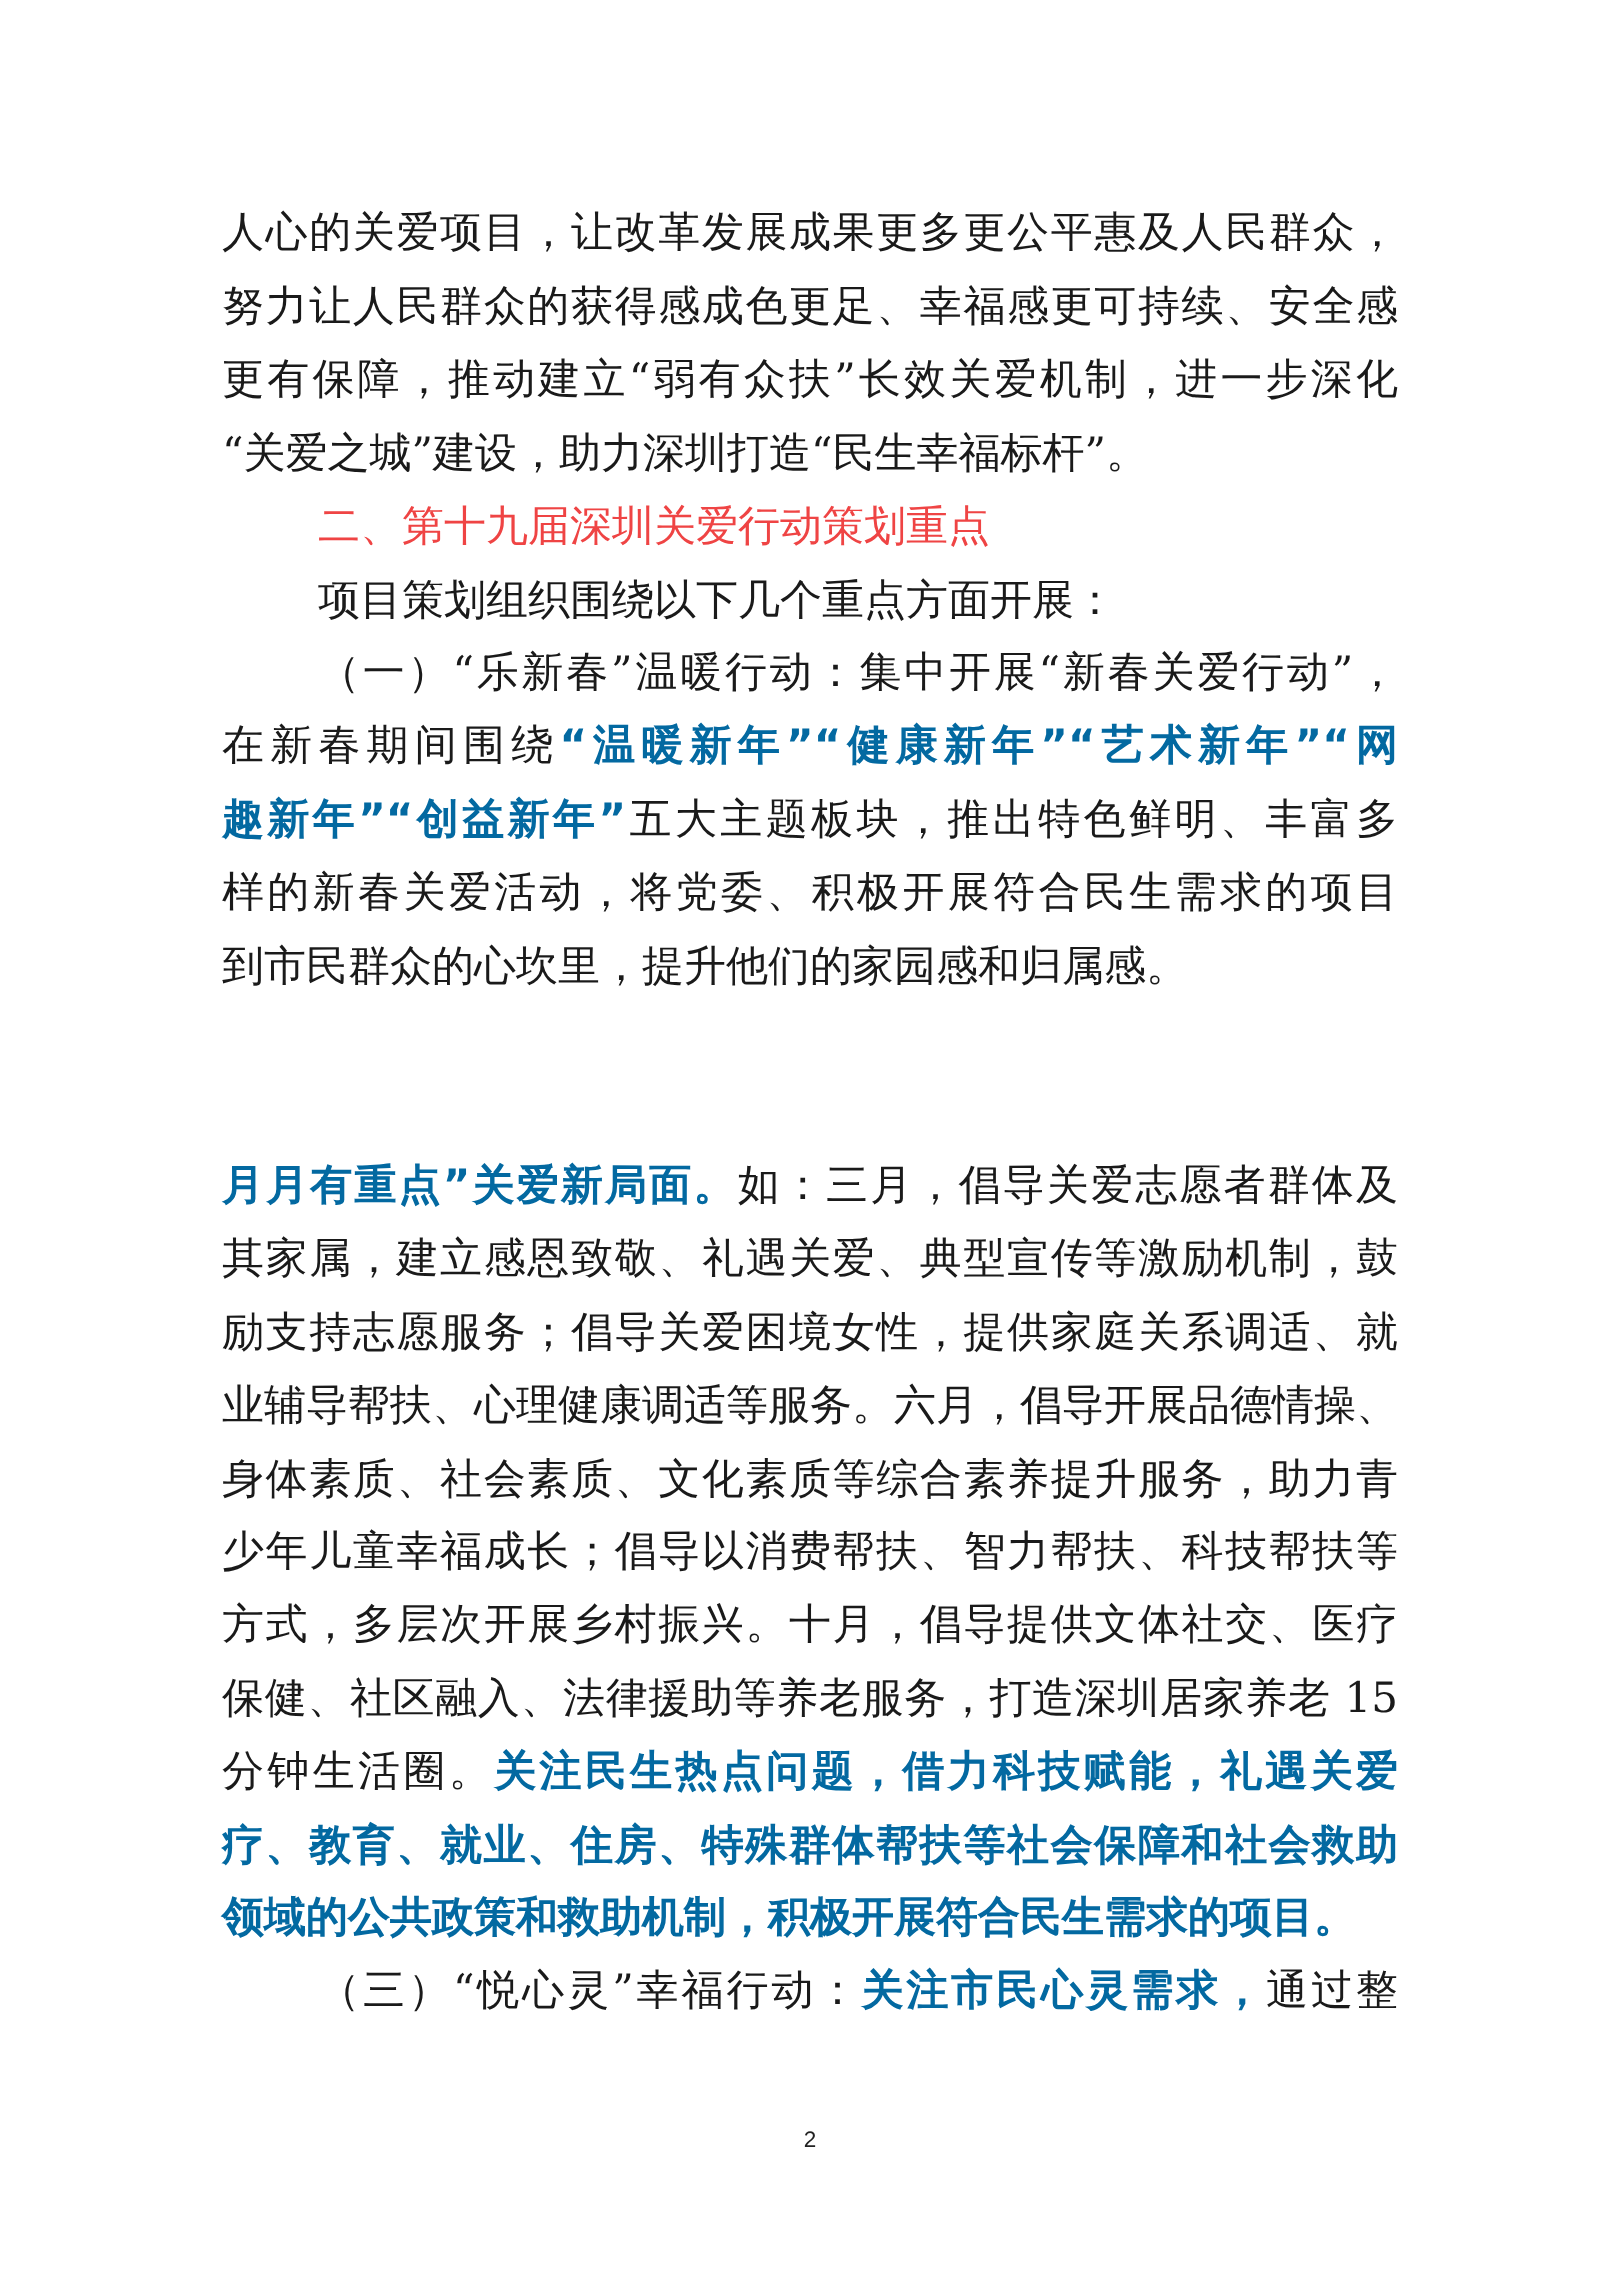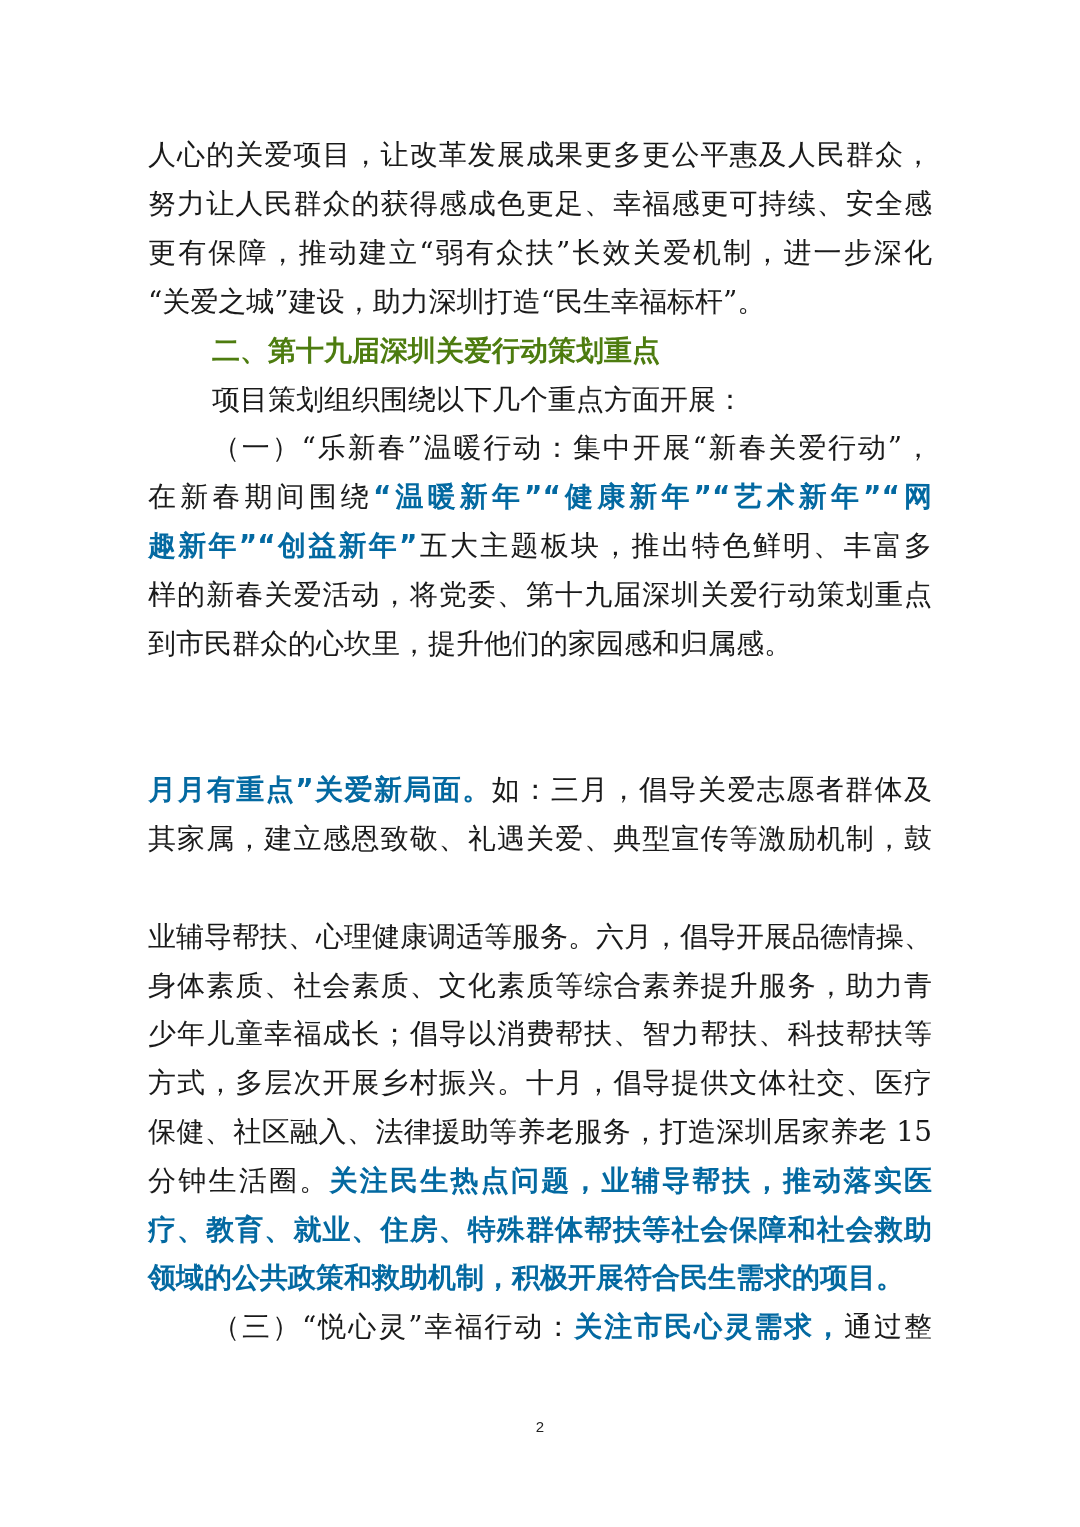--- a/index.html
+++ b/index.html
@@ -16,22 +16,22 @@
     color: #1a1a1a;
     white-space: nowrap;
     text-align: justify;
     text-align-last: justify;
   }
   .line.last { text-align-last: left; }
   .line.indent { left: 212px; width: 720px; }
   .line .b { font-family: "DejaVu Sans", "Liberation Sans", sans-serif; font-weight: bold; color: #0369a1; }
   .heading {
     font-family: "DejaVu Sans", "Liberation Sans", sans-serif;
-    font-weight: bold;
-    color: #4d7c0f;
+    font-weight: normal;
+    color: #ef4444;
     text-align-last: left;
   }
   .page-number {
     position: absolute;
     left: 0; width: 1080px;
     top: 1418px;
     text-align: center;
     font-family: "Liberation Sans", sans-serif;
     font-size: 15px;
     color: #222;
@@ -47,30 +47,31 @@
   <div class="line" style="top:233px"><span>更有保障，推动建立“弱有众扶”长效关爱机制，进一步深化</span></div>
   <div class="line last" style="top:282px"><span>“关爱之城”建设，助力深圳打造“民生幸福标杆”。</span></div>
 
   <div class="line indent heading" style="top:331px">二、第十九届深圳关爱行动策划重点</div>
 
   <div class="line indent last" style="top:380px"><span>项目策划组织围绕以下几个重点方面开展：</span></div>
 
   <div class="line indent" style="top:428px"><span>（一）“乐新春”温暖行动：集中开展“新春关爱行动”，</span></div>
   <div class="line" style="top:477px"><span>在新春期间围绕</span><span class="b">“温暖新年”“健康新年”“艺术新年”“网</span></div>
   <div class="line" style="top:526px"><span class="b">趣新年”“创益新年”</span><span>五大主题板块，推出特色鲜明、丰富多</span></div>
-  <div class="line" style="top:575px"><span>样的新春关爱活动，将党委、第十九届深圳关爱行动策划重点</span></div>
+  <div class="line" style="top:575px"><span>样的新春关爱活动，将党委、积极开展符合民生需求的项目</span></div>
   <div class="line last" style="top:624px"><span>到市民群众的心坎里，提升他们的家园感和归属感。</span></div>
 
   <div class="line" style="top:770px"><span class="b">月月有重点”关爱新局面。</span><span>如：三月，倡导关爱志愿者群体及</span></div>
   <div class="line" style="top:819px"><span>其家属，建立感恩致敬、礼遇关爱、典型宣传等激励机制，鼓</span></div>
+  <div class="line" style="top:868px"><span>励支持志愿服务；倡导关爱困境女性，提供家庭关系调适、就</span></div>
   <div class="line" style="top:917px"><span>业辅导帮扶、心理健康调适等服务。六月，倡导开展品德情操、</span></div>
   <div class="line" style="top:1014px"><span>少年儿童幸福成长；倡导以消费帮扶、智力帮扶、科技帮扶等</span></div>
   <div class="line" style="top:966px"><span>身体素质、社会素质、文化素质等综合素养提升服务，助力青</span></div>
   <div class="line" style="top:1063px"><span>方式，多层次开展乡村振兴。十月，倡导提供文体社交、医疗</span></div>
   <div class="line" style="top:1112px"><span>保健、社区融入、法律援助等养老服务，打造深圳居家养老 15</span></div>
-  <div class="line" style="top:1161px"><span>分钟生活圈。</span><span class="b">关注民生热点问题，业辅导帮扶，推动落实医</span></div>
+  <div class="line" style="top:1161px"><span>分钟生活圈。</span><span class="b">关注民生热点问题，借力科技赋能，礼遇关爱</span></div>
   <div class="line" style="top:1210px"><span class="b">疗、教育、就业、住房、特殊群体帮扶等社会保障和社会救助</span></div>
   <div class="line last" style="top:1258px"><span class="b">领域的公共政策和救助机制，积极开展符合民生需求的项目。</span></div>
 
   <div class="line indent" style="top:1307px"><span>（三）“悦心灵”幸福行动：</span><span class="b">关注市民心灵需求，</span><span>通过整</span></div>
 
   <div class="page-number">2</div>
 </div>
 
 </body></html>

